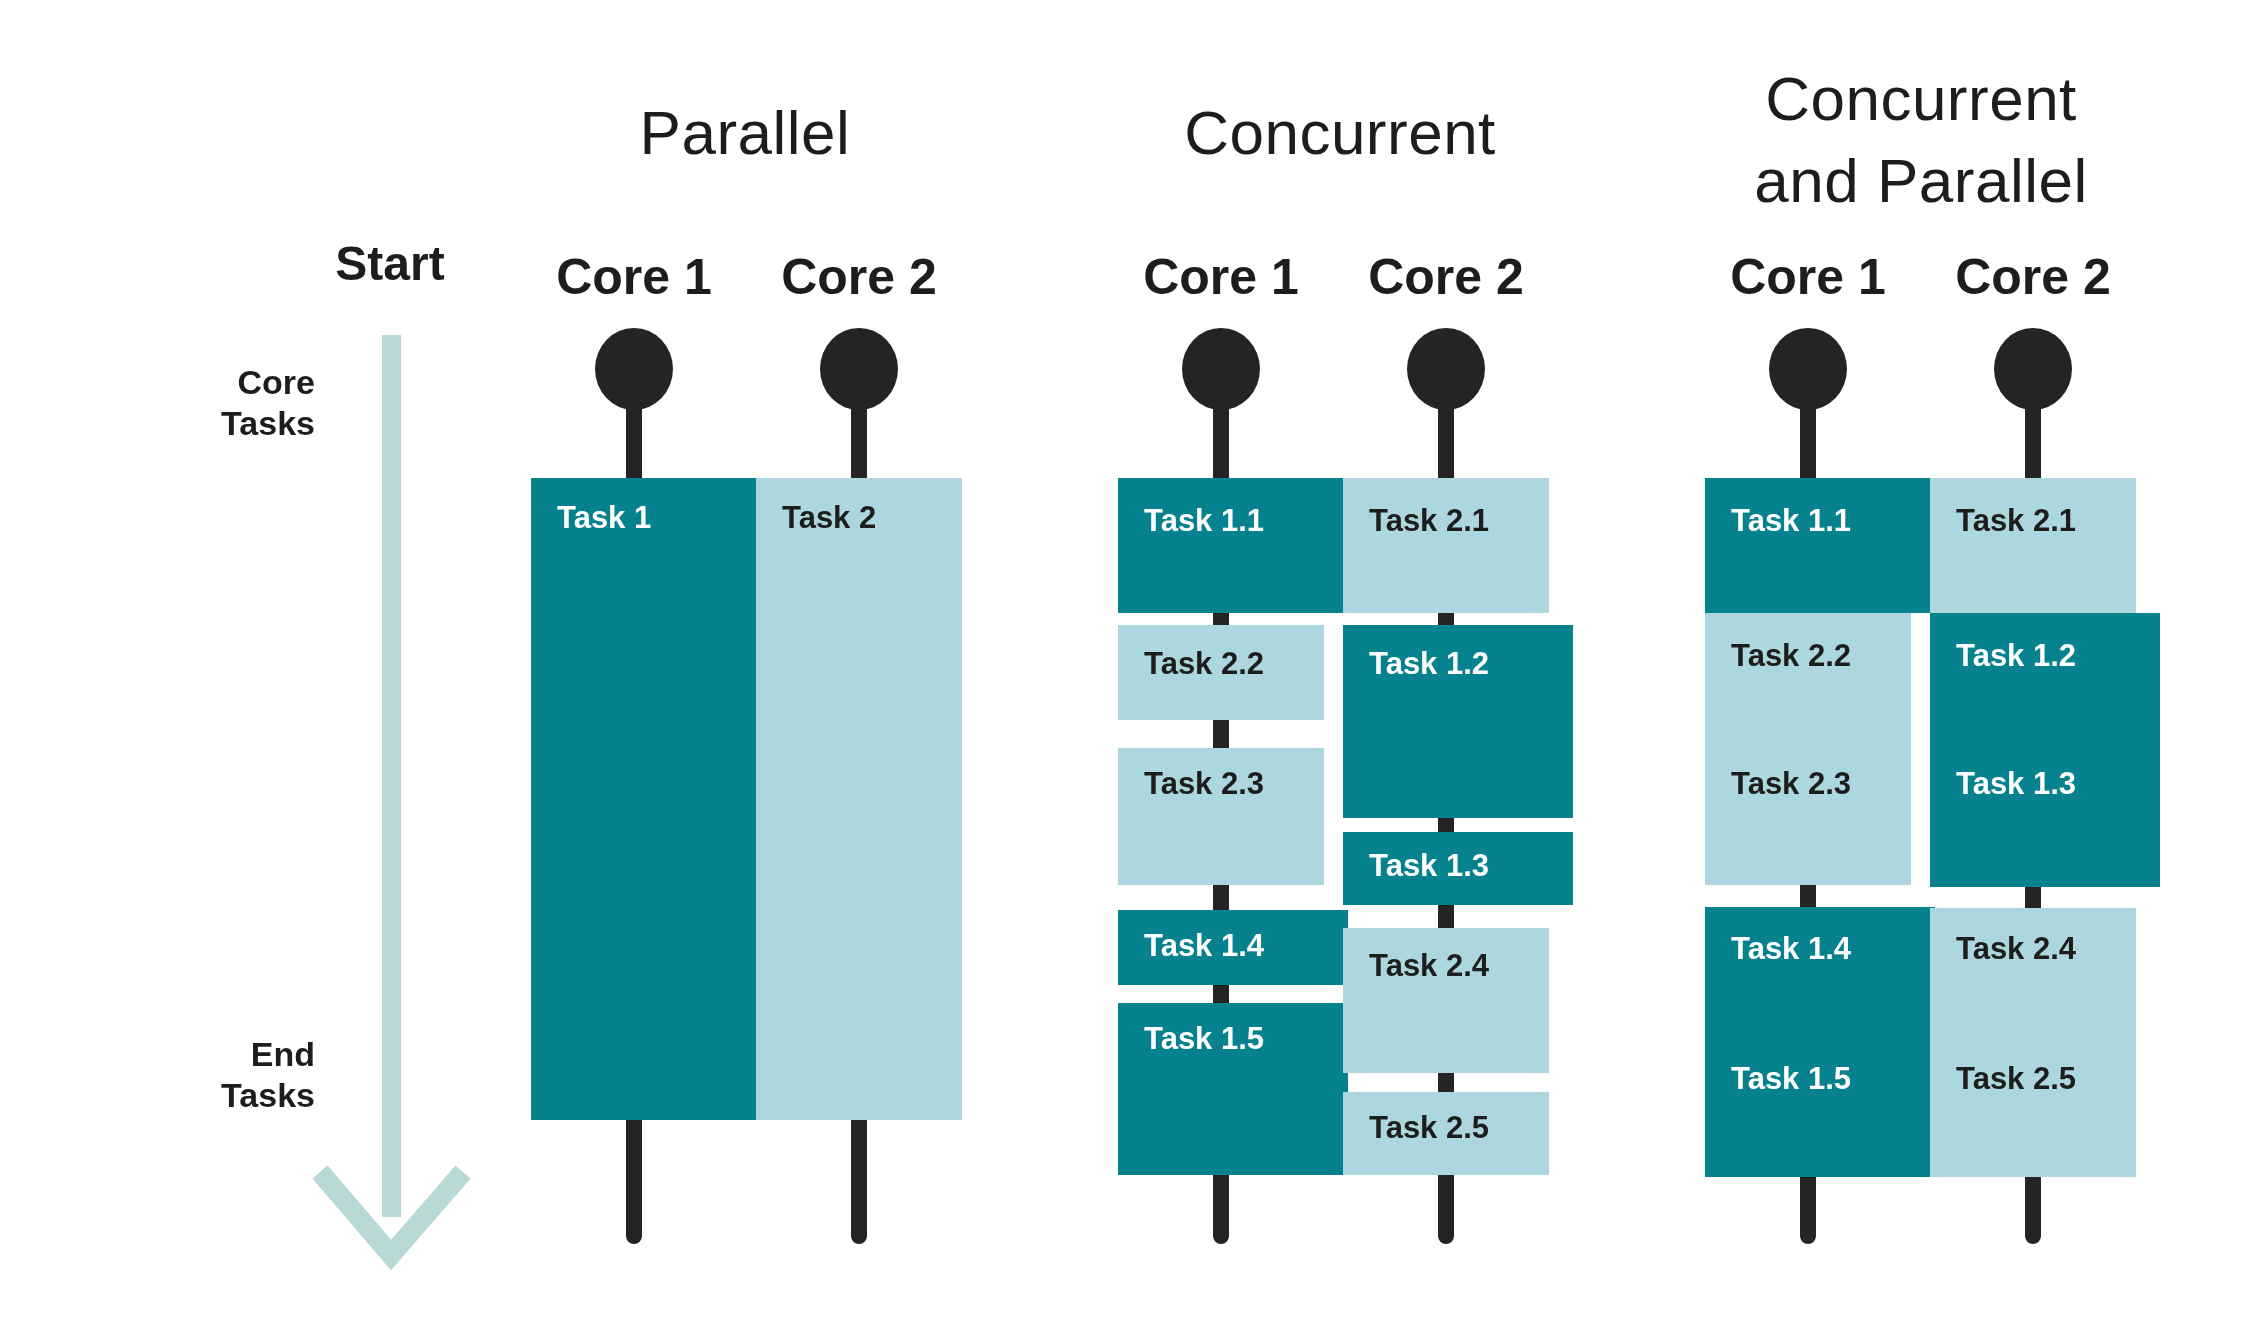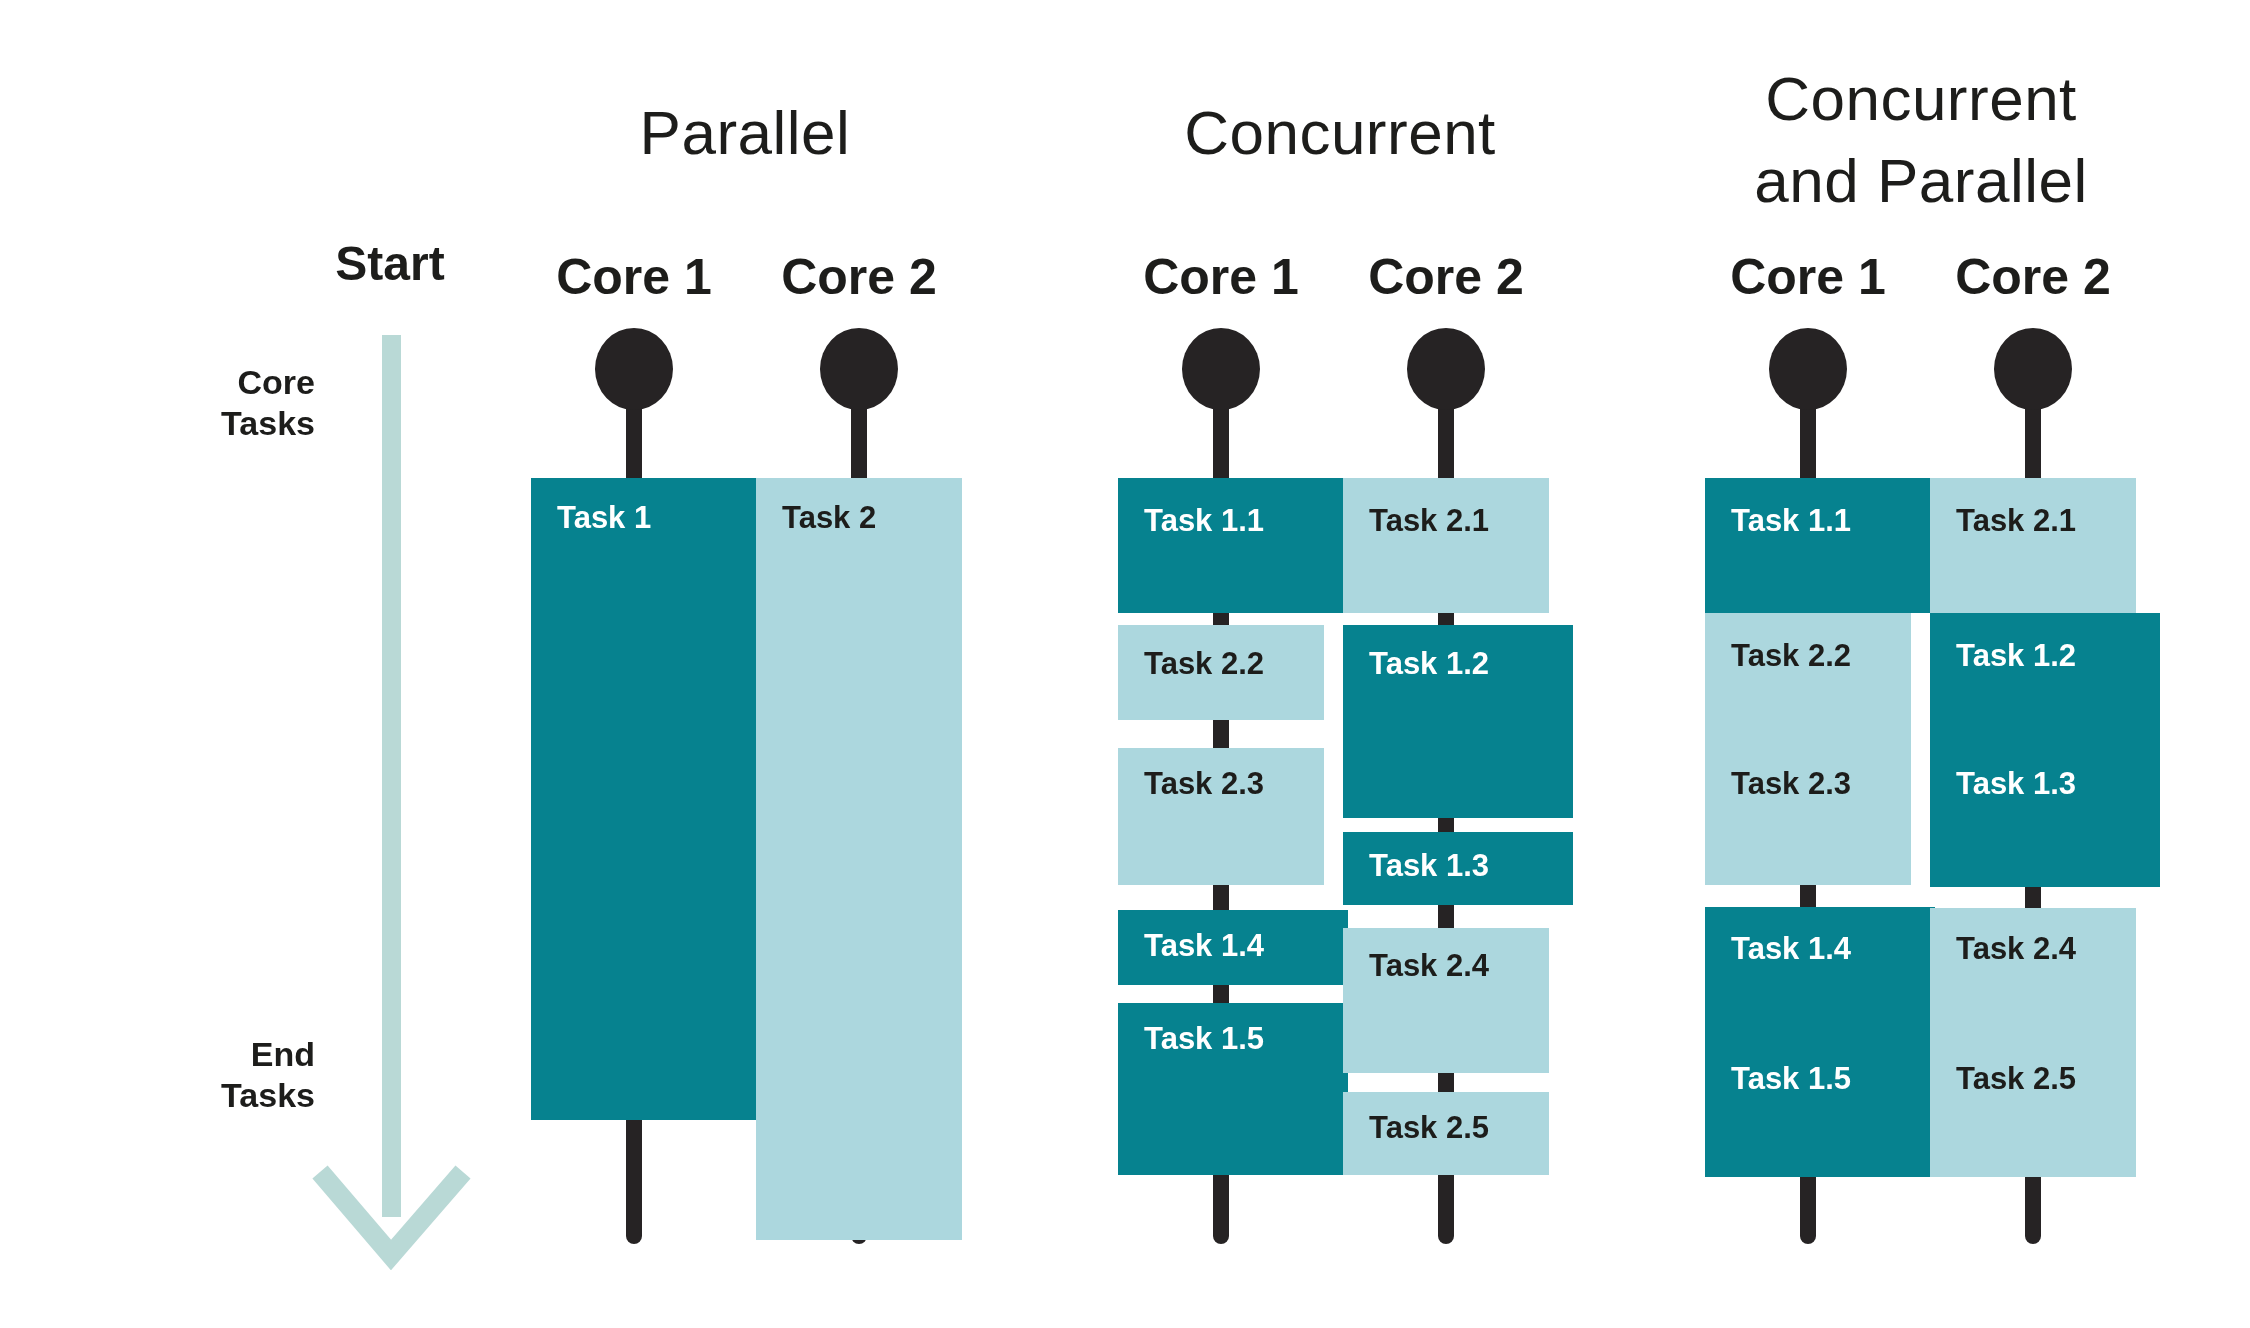--- a/index.html
+++ b/index.html
@@ -129,21 +129,21 @@
         </div>
         <div class="core-label" style="left: 514px;">Core 1</div>
         <div class="core-stem" style="left: 626px;"></div>
         <div class="core-circle" style="left: 595px;"></div>
         <div class="task-block dark" style="left: 531px; top: 478px; height: 642px; width: 206px;">
           <span class="task-label" style="top: 24px;">Task 1</span>
         </div>
         <div class="core-label" style="left: 739px;">Core 2</div>
         <div class="core-stem" style="left: 851px;"></div>
         <div class="core-circle" style="left: 820px;"></div>
-        <div class="task-block light" style="left: 756px; top: 478px; height: 762px; width: 206px;">
+        <div class="task-block light" style="left: 756px; top: 478px; height: 642px; width: 206px;">
           <span class="task-label" style="top: 24px;">Task 2</span>
         </div>
       </div>
       <div class="abs">
         <div class="group-title" style="left: 1020px;">
           <div>Concurrent</div>
         </div>
         <div class="core-label" style="left: 1101px;">Core 1</div>
         <div class="core-stem" style="left: 1213px;"></div>
         <div class="core-circle" style="left: 1182px;"></div>

